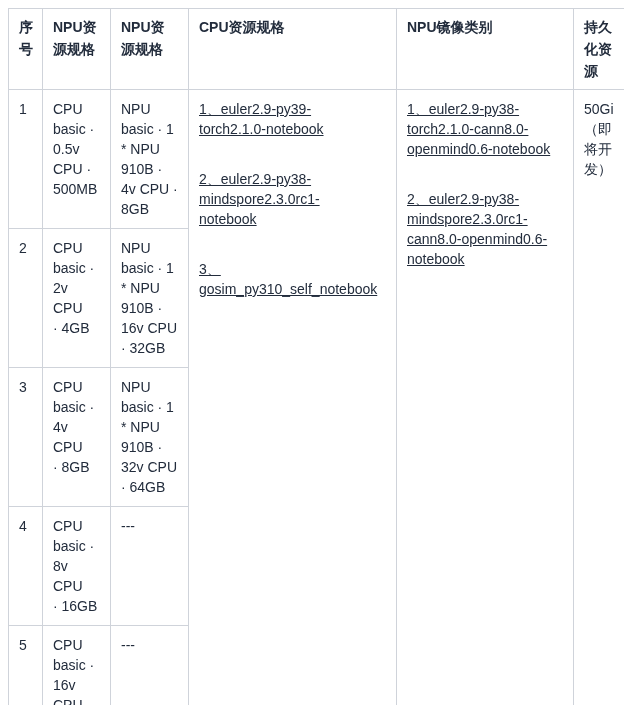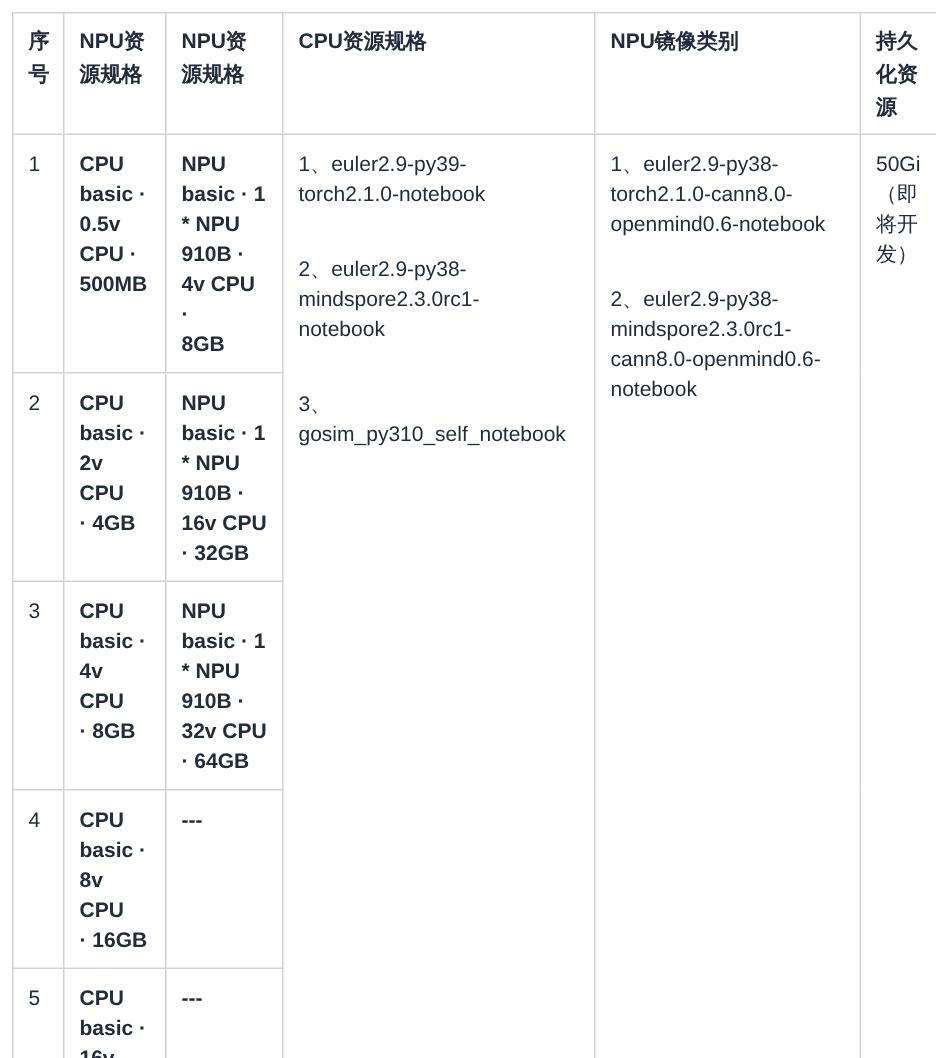--- a/index.html
+++ b/index.html
@@ -39,36 +39,36 @@
     font-weight:bold;
     line-height:22px;
     padding:7px 10px;
   }
   .res-table td{
     color:var(--body-text);
   }
   .pre{
     white-space:pre-line;
     word-break:break-word;
-    font-weight:bold;
   }
   .red{
     color:var(--red-text);
   }
   .dark{
     color:var(--body-text);
   }
   td.images-cell{
     padding-top:9px;
   }
   .images-cell p{
     margin:0 0 30px 0;
     line-height:20px;
     white-space:pre-line;
     word-break:break-word;
+    text-decoration:underline;
   }
   .images-cell p:last-child{
     margin-bottom:0;
   }
   col.c-no{width:34px;}
   col.c-cpu{width:68px;}
   col.c-npu{width:78px;}
   col.c-cpuimg{width:208px;}
   col.c-npuimg{width:177px;}
   col.c-persist{width:52px;}

